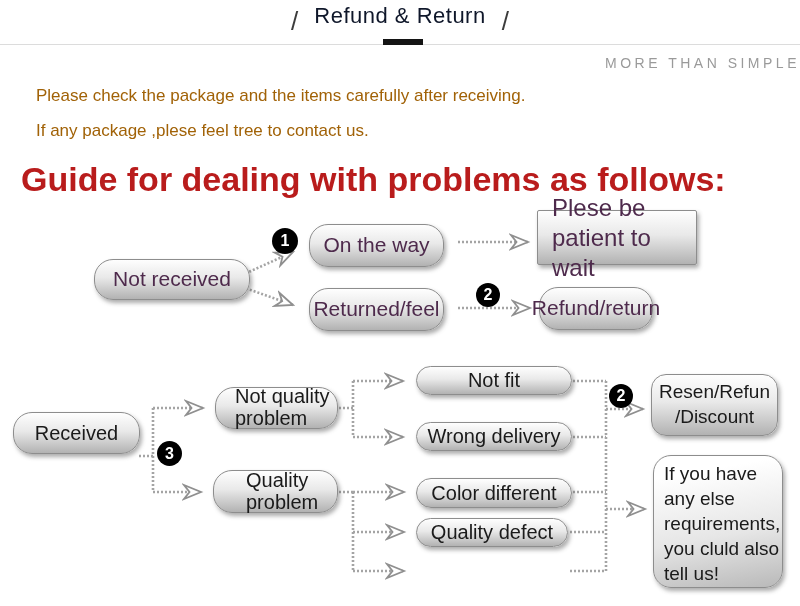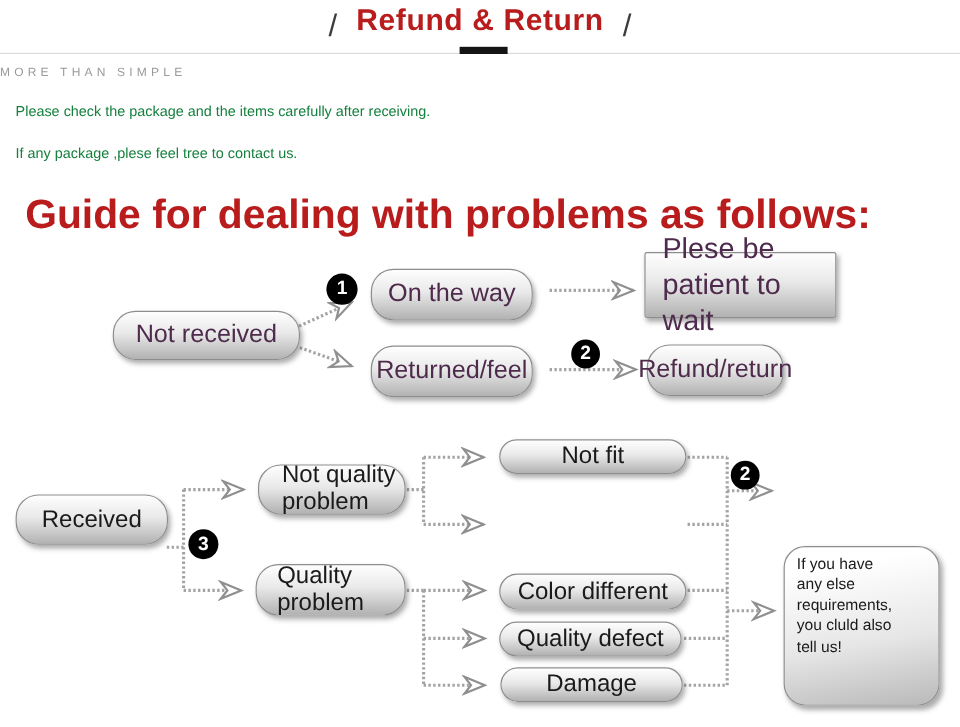--- a/index.html
+++ b/index.html
@@ -3,28 +3,28 @@
 <meta charset="utf-8">
 <style>
   html,body{margin:0;padding:0;background:#fff}
   .page{position:relative;width:800px;height:606px;background:#fff;overflow:hidden;
         font-family:"Liberation Sans",sans-serif;}
 
   
   .hdr{position:absolute;top:3px;left:0;width:100%;display:flex;justify-content:center;
        align-items:flex-start;gap:16px}
   .slash{font-size:26px;color:#3c3c3c;font-weight:400;margin-top:3px}
-  .title{font-size:25px;font-weight:700;color:#b91c1c;letter-spacing:.5px}
+  .title{font-size:22px;font-weight:400;color:#0f172a;letter-spacing:.5px}
   .hdr-line{position:absolute;top:44px;left:0;width:800px;height:1px;background:#dcdcdc}
   .hdr-bar{position:absolute;top:39px;left:383px;width:40px;height:6px;background:#141414}
-  .tagline{position:absolute;top:55px;left:0;width:800px;text-align:left;font-size:10px;
+  .tagline{position:absolute;top:55px;left:0;width:800px;text-align:right;font-size:14px;
            letter-spacing:3.5px;color:#9a9a9a}
 
   
-  .intro{position:absolute;left:13px;font-size:12px;color:#15803d}
+  .intro{position:absolute;left:36px;font-size:17px;color:#a16207}
   .guide{position:absolute;left:21px;top:160px;font-size:34px;font-weight:700;color:#b91c1c}
 
   
   .node{position:absolute;box-sizing:border-box;display:flex;align-items:center;
         justify-content:center;text-align:center;border:1.5px solid #8d8d8d;border-radius:19px;
         background:linear-gradient(180deg,#fefefe 0%,#e9e9e9 45%,#b2b2b2 100%);
         box-shadow:2px 3px 4px rgba(70,70,70,.45);white-space:pre-line;line-height:1.15}
   .node.purple{color:#4e2a4c;font-size:21px}
   .node.dark{color:#1a1a1a;font-size:20px}
   .node.al{justify-content:flex-start;text-align:left}
@@ -100,28 +100,31 @@
   <div class="node purple al" style="left:537px;top:210px;width:160px;height:55px;padding-left:14px;
        border-radius:2px;font-size:24px;line-height:1.25">Plese be
 patient to wait</div>
   <div class="badge" style="left:476px;top:283px;width:24px;height:24px">2</div>
   <div class="node purple" style="left:539px;top:287px;width:114px;height:43px">Refund/return</div>
 
   <div class="node dark" style="left:13px;top:412px;width:127px;height:42px">Received</div>
   <div class="badge" style="left:157px;top:441px;width:25px;height:25px">3</div>
   <div class="node dark al" style="left:215px;top:387px;width:123px;height:42px;padding-left:19px;line-height:1.08">Not quality
 problem</div>
-  <div class="node dark al" style="left:213px;top:470px;width:125px;height:43px;padding-left:17px;line-height:1.08">Quality
+  <div class="node dark al" style="left:213px;top:470px;width:125px;height:43px;padding-left:32px;line-height:1.08">Quality
 problem</div>
   <div class="node dark" style="left:416px;top:366px;width:156px;height:29px">Not fit</div>
+  <div class="node dark" style="left:416px;top:422px;width:156px;height:29px">Wrong delivery</div>
   <div class="node dark" style="left:416px;top:518px;width:152px;height:29px">Quality defect</div>
   <div class="node dark" style="left:416px;top:478px;width:156px;height:30px">Color different</div>
-  <div class="node dark" style="left:417px;top:556px;width:152px;height:29px">Damage</div>
   <div class="badge" style="left:609px;top:384px;width:24px;height:24px">2</div>
+  <div class="node dark" style="left:651px;top:374px;width:127px;height:62px;border-radius:15px;
+       font-size:19px;line-height:1.3">Resen/Refun
+/Discount</div>
   <div class="node dark al" style="left:653px;top:455px;width:130px;height:133px;border-radius:18px;
-       font-size:13px;line-height:1.32;align-items:flex-start;padding:5px 2px 0 10px;
+       font-size:19px;line-height:1.32;align-items:flex-start;padding:5px 2px 0 10px;
        background:linear-gradient(170deg,#ffffff 15%,#e6e6e6 60%,#b9b9b9 100%)">If you have
 any else
 requirements,
 you cluld also
 tell us!</div>
 
 </div>
 
 </body></html>

